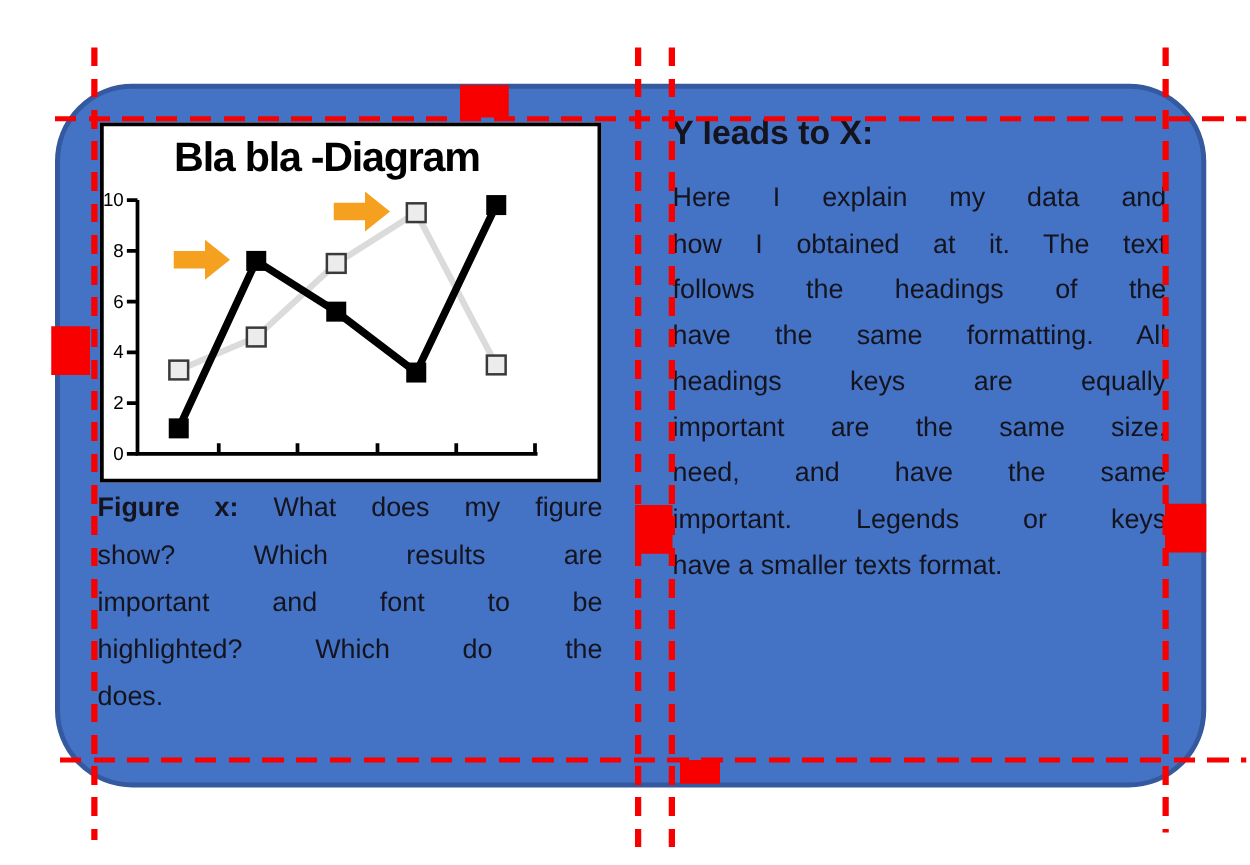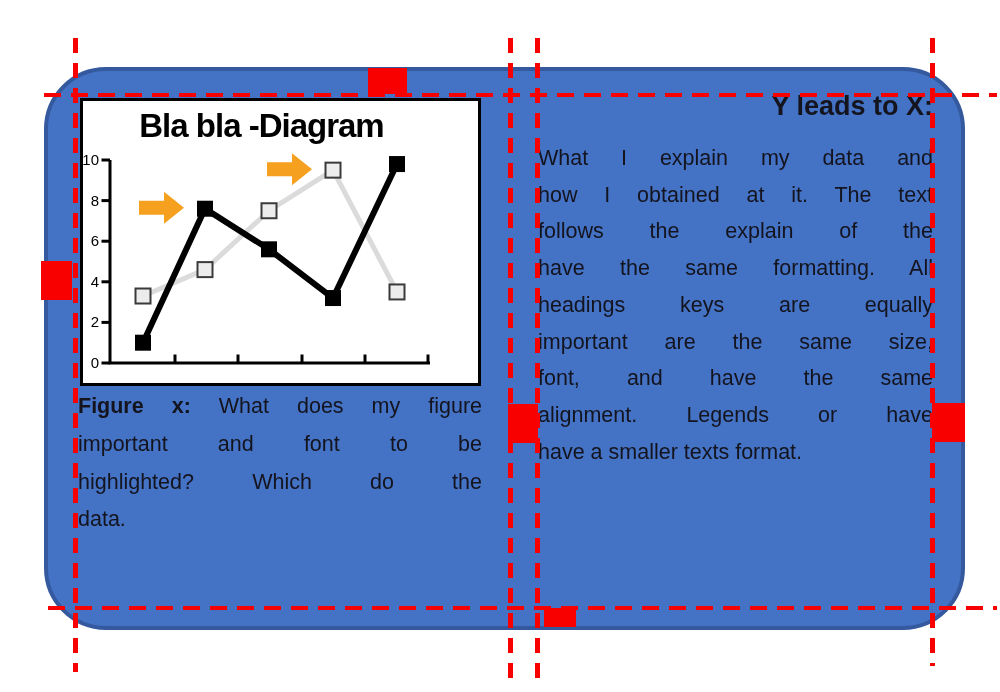--- a/index.html
+++ b/index.html
@@ -26,21 +26,21 @@
   .chart-svg { position:absolute; left:0; top:0; }
   .caption {
     position:absolute; left:78px; top:388px; width:404px;
     font-size:21.5px; line-height:37.8px; color:var(--text); z-index:2;
   }
   .body-text {
     position:absolute; left:538px; top:140px; width:395px;
     font-size:21.5px; line-height:36.7px; color:var(--text); z-index:2;
   }
   .heading {
-    position:absolute; left:537px; top:91px; width:396px; text-align:right;
+    position:absolute; left:537px; top:91px; width:396px; text-align:left;
     font-size:27px; font-weight:bold; color:var(--text); z-index:2;
   }
   .jline { text-align:justify; text-align-last:justify; }
   .jline.last { text-align-last:left; }
   .guide-v {
     position:absolute; width:5px; z-index:3;
     background:repeating-linear-gradient(to bottom, var(--guide) 0 15px, transparent 15px 25px);
   }
   .guide-h {
     position:absolute; height:4px; z-index:3;
@@ -99,36 +99,37 @@
         <rect x="242" y="189.04" width="16" height="16" fill="#000000"></rect>
         <rect x="306" y="55.059999999999974" width="16" height="16" fill="#000000"></rect>
         <polygon points="101,106.72 81,90.72 81,99.72 56,99.72 56,113.72 81,113.72 81,122.72" fill="#F5A01E"></polygon>
         <polygon points="229,68.15 209,52.150000000000006 209,61.150000000000006 184,61.150000000000006 184,75.15 209,75.15 209,84.15" fill="#F5A01E"></polygon>
       </svg>
     <div class="figure-title">Bla bla -Diagram</div>
   </div>
 
   <div class="caption">
       <div class="jline"><b>Figure x:</b> What does my figure</div>
+      <div class="jline">show? Which results are</div>
       <div class="jline">important and font to be</div>
       <div class="jline">highlighted? Which do the</div>
-      <div class="jline last">data.</div>
+      <div class="jline last">does.</div>
     </div>
 
   <div class="heading">Y leads to X:</div>
 
   <div class="body-text">
-      <div class="jline">What I explain my data and</div>
+      <div class="jline">Here I explain my data and</div>
       <div class="jline">how I obtained at it. The text</div>
-      <div class="jline">follows the explain of the</div>
+      <div class="jline">follows the headings of the</div>
       <div class="jline">have the same formatting. All</div>
       <div class="jline">headings keys are equally</div>
       <div class="jline">important are the same size,</div>
-      <div class="jline">font, and have the same</div>
-      <div class="jline">alignment. Legends or have</div>
+      <div class="jline">need, and have the same</div>
+      <div class="jline">important. Legends or keys</div>
       <div class="jline last">have a smaller texts format.</div>
     </div>
 
   <div class="guide-v gv1"></div>
   <div class="guide-v gv2"></div>
   <div class="guide-v gv3"></div>
   <div class="guide-v gv4"></div>
   <div class="guide-h gh1"></div>
   <div class="guide-h gh2"></div>
 

